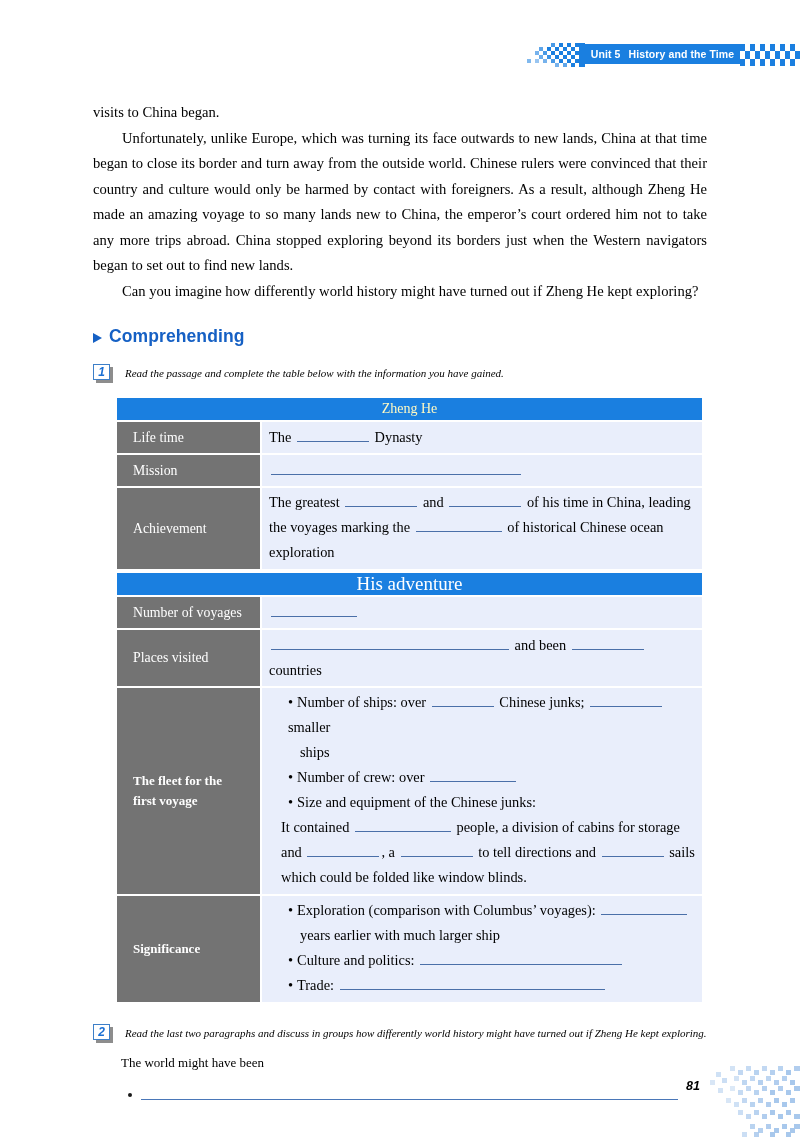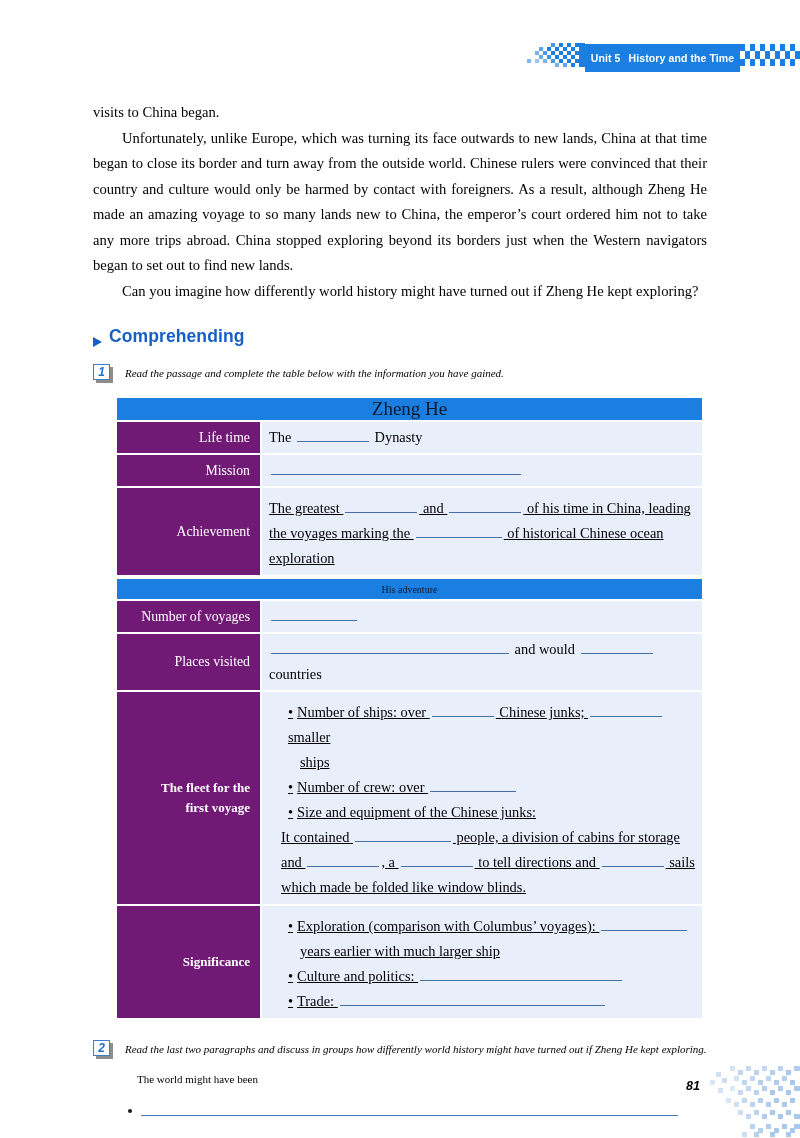--- a/index.html
+++ b/index.html
@@ -21,21 +21,21 @@
     height: 86px;
   }
   .hdr-pattern-left {
     position: absolute;
     top: 43px; left: 527px;
     width: 58px; height: 24px;
   }
   .hdr-bar {
     position: absolute;
     top: 44px; left: 585px;
-    width: 155px; height: 28px;
+    width: 155px; height: 20px;
     background: #1a7fe0;
     display: flex;
     align-items: center;
     justify-content: center;
     gap: 8px;
   }
   .hdr-bar span {
     color: #ffffff;
     font-family: "Liberation Sans", sans-serif;
     font-weight: bold;
@@ -63,21 +63,21 @@
     text-align: justify;
     text-justify: inter-word;
   }
   p.para.indent { text-indent: 29px; }
   p.first { margin-bottom: 0; }
 
   
   .section-heading {
     margin-top: 22px;
     display: flex;
-    align-items: flex-end;
+    align-items: center;
     gap: 7px;
   }
   .tri-icon {
     width: 0; height: 0;
     border-left: 9px solid #1560c4;
     border-top: 5.5px solid transparent;
     border-bottom: 5.5px solid transparent;
     margin-top: 2px;
   }
   .section-heading .label {
@@ -140,55 +140,55 @@
     border-collapse: separate;
     border-spacing: 0;
     table-layout: fixed;
   }
   .tbl td {
     padding: 0;
     vertical-align: middle;
   }
   .th-full {
     background: #1a7fe0;
-    color: #0f172a;
+    color: #fef9c3;
+    text-align: center;
+    font-size: 14px;
+    height: 24px;
+    border-bottom: 2px solid #ffffff;
+  }
+  .th-sub {
+    background: #1a7fe0;
+    color: #ffffff;
     text-align: center;
     font-size: 19px;
     height: 24px;
-    border-bottom: 2px solid #ffffff;
-  }
-  .th-sub {
-    background: #1a7fe0;
-    color: #0f172a;
-    text-align: center;
-    font-size: 10px;
-    height: 24px;
     border-top: 2px solid #ffffff;
     border-bottom: 2px solid #ffffff;
   }
   td.lbl {
-    background: #701a75;
+    background: #737373;
     color: #ffffff;
-    text-align: right;
+    text-align: left;
     font-size: 13.8px;
     border-bottom: 2px solid #ffffff;
     border-right: 2px solid #ffffff;
     width: 145px;
-    padding: 3px 10px;
+    padding: 3px 16px;
     line-height: 20px;
   }
   td.lbl.bold { font-weight: bold; font-size: 13px; margin-top: 30px; }
   td.val {
     background: #e9eefb;
     border-bottom: 2px solid #ffffff;
     font-size: 14.4px;
     line-height: 25px;
     padding: 3px 5px 3px 7px;
   }
-  td.val.pt { padding-top: 8px; padding-bottom: 4px; text-decoration: underline; }
+  td.val.pt { padding-top: 2px; padding-bottom: 4px; }
   .blank {
     display: inline-block;
     border-bottom: 1px solid #4a6fa8;
     vertical-align: baseline;
     height: 15px;
     margin: 0 2px;
   }
   .bl-s  { width: 62px; }
   .bl-m  { width: 72px; }
   .bl-l  { width: 86px; }
@@ -196,22 +196,22 @@
   .bl-xxl{ width: 250px; }
   .bl-grow { width: 202px; }
   .bl-fill { width: 238px; }
   .bullet-line { display: block; text-indent: 0; margin-left: 19px; }
   .bullet-line .bul { margin-right: 4px; }
   .cont { display: block; padding-left: 12px; }
 
   
   .answer-intro {
     margin-top: 6px;
-    margin-left: 44px;
-    font-size: 11px;
+    margin-left: 28px;
+    font-size: 13px;
     line-height: 24px;
   }
   .answer-list {
     margin-top: 11px;
     margin-left: 35px;
   }
   .answer-item {
     display: flex;
     align-items: flex-end;
     margin-bottom: 19px;
@@ -374,35 +374,35 @@
       </tr>
 
 
       <tr>
         <td class="lbl">Number of voyages</td>
         <td class="val"><span class="blank bl-l"></span></td>
       </tr>
 
       <tr>
         <td class="lbl">Places visited</td>
-        <td class="val"><span class="blank bl-fill"></span><span> and would </span><span class="blank bl-m"></span><span> countries</span></td>
+        <td class="val"><span class="blank bl-fill"></span><span> and been </span><span class="blank bl-m"></span><span> countries</span></td>
       </tr>
 
       <tr>
         <td class="lbl bold">
           <div>The fleet for the</div>
           <div>first voyage</div>
         </td>
         <td class="val pt">
           <span class="bullet-line"><span class="bul">•</span><span>Number of ships: over </span><span class="blank bl-s"></span><span> Chinese junks; </span><span class="blank bl-m"></span><span> smaller</span><span class="cont">ships</span></span>
           <span class="bullet-line"><span class="bul">•</span><span>Number of crew: over </span><span class="blank bl-l"></span></span>
           <span class="bullet-line"><span class="bul">•</span><span>Size and equipment of the Chinese junks:</span></span>
           <span class="cont"><span>It contained </span><span class="blank bl-xl"></span><span> people, a division of cabins for storage</span>
             <span>and </span><span class="blank bl-m"></span><span>, a </span><span class="blank bl-m"></span><span> to tell directions and </span><span class="blank bl-s"></span><span> sails</span>
-            <span>which made be folded like window blinds.</span></span>
+            <span>which could be folded like window blinds.</span></span>
         </td>
       </tr>
 
       <tr>
         <td class="lbl bold">Significance</td>
         <td class="val pt">
           <span class="bullet-line"><span class="bul">•</span><span>Exploration (comparison with Columbus’ voyages): </span><span class="blank bl-l"></span><span class="cont">years earlier with much larger ship</span></span>
           <span class="bullet-line"><span class="bul">•</span><span>Culture and politics: </span><span class="blank bl-grow"></span></span>
           <span class="bullet-line"><span class="bul">•</span><span>Trade: </span><span class="blank" style="width:265px"></span></span>
         </td>

